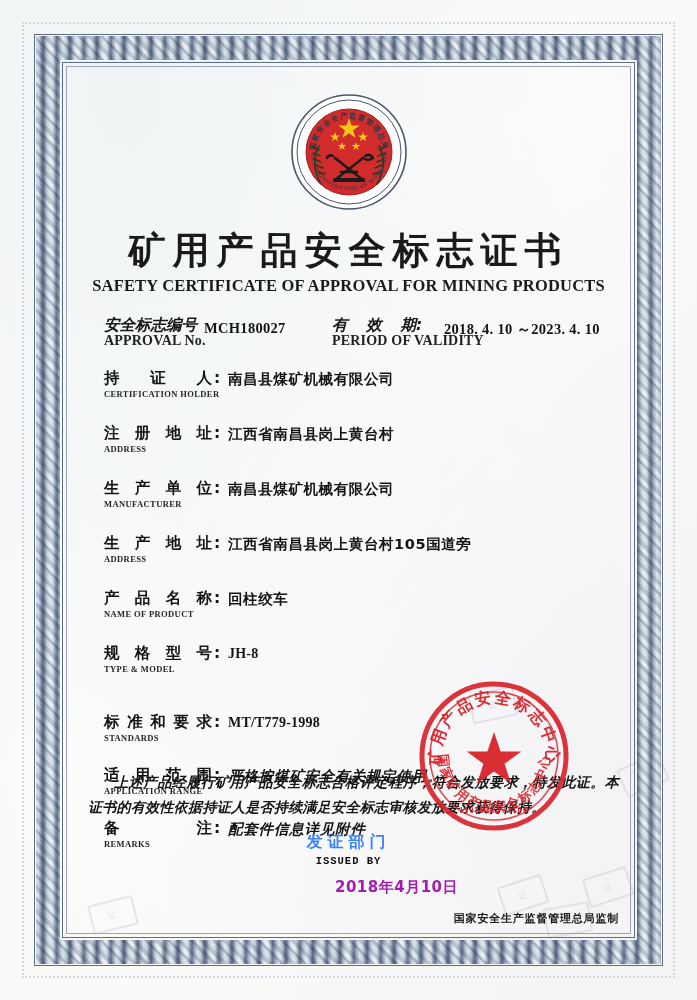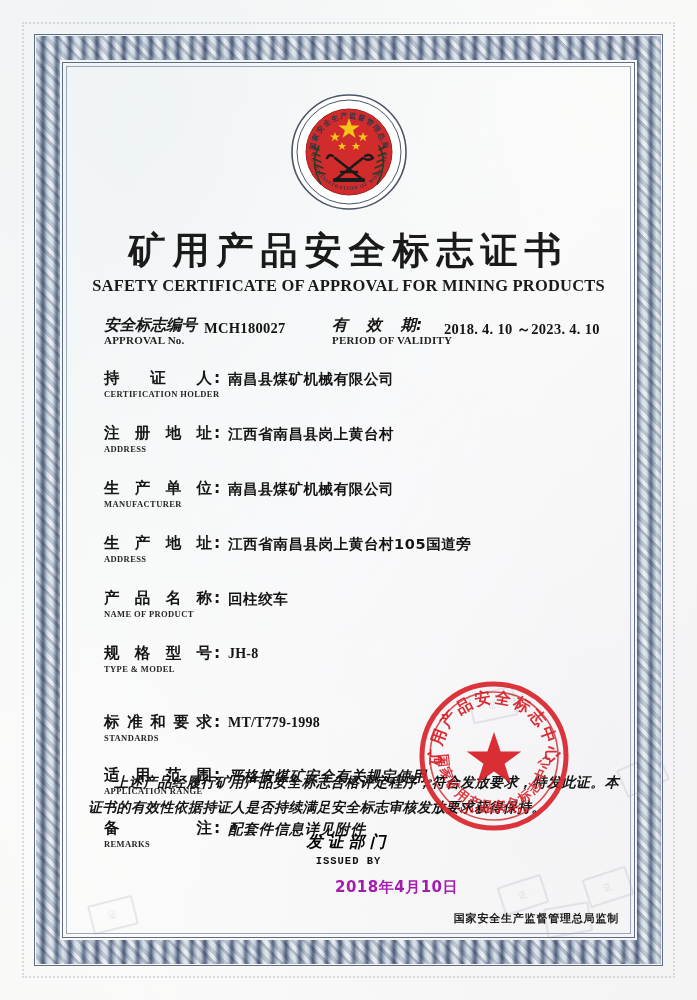--- a/index.html
+++ b/index.html
@@ -56,21 +56,21 @@
     white-space:nowrap;}
   #title-en{position:absolute;top:206px;left:0;right:0;text-align:center;
     font-family:"Liberation Serif","DejaVu Serif",serif;
     font-size:16.5px;font-weight:700;color:#1a1a1a;letter-spacing:.2px;}
 
   
   #approval-row{position:absolute;top:246px;left:34px;right:10px;height:40px;}
   .stack{display:inline-block;vertical-align:top;}
   .lab-cn{font-size:15.5px;font-weight:700;color:#161616;line-height:19px;white-space:nowrap;font-style:italic;}
   .lab-en{font-family:"Liberation Serif","DejaVu Serif",serif;
-    font-size:11px;font-weight:700;color:#222;line-height:11px;white-space:nowrap;letter-spacing:.2px;}
+    font-size:14px;font-weight:700;color:#222;line-height:11px;white-space:nowrap;letter-spacing:.2px;}
   .spread3{display:inline-flex;justify-content:space-between;width:84px;}
   .val-mono{font-family:"Liberation Serif","DejaVu Serif",serif;
     font-size:14.5px;color:#141414;font-weight:700;letter-spacing:.3px;white-space:nowrap;}
 
   #ap-lab{position:absolute;left:0;top:0;}
   #ap-val{position:absolute;left:100px;top:4px;}
   #pv-lab{position:absolute;left:228px;top:0;}
   #pv-val{position:absolute;left:340px;top:4px;}
 
   
@@ -90,21 +90,21 @@
   .f-val.hand{font-style:italic;font-weight:700;letter-spacing:.8px;}
 
   
   #closing{position:absolute;top:700px;left:18px;right:8px;
     font-size:14px;line-height:25px;color:#141414;font-weight:600;
     letter-spacing:.3px;text-align:justify;font-style:italic;}
   #closing .ind{display:inline-block;width:26px;}
 
   
   #issued{position:absolute;top:762px;left:0;right:0;text-align:center;}
-  #issued .cn{font-size:16px;font-weight:700;color:#000000;letter-spacing:5px;font-style:italic;}
+  #issued .cn{font-size:16px;font-weight:700;color:#3b82f6;letter-spacing:5px;}
   #issued .en{font-family:Liberation Mono, monospace;
     font-size:10.5px;font-weight:700;color:#111;letter-spacing:1px;margin-top:2px;}
   #issue-date{position:absolute;top:808px;left:0;right:0;text-align:center;
     padding-left:96px;font-size:15px;font-weight:700;color:#a21caf;letter-spacing:.5px;}
 
   
   #seal{position:absolute;left:348px;top:610px;width:152px;height:152px;}
 
   
   #footer{position:absolute;bottom:4px;right:8px;

